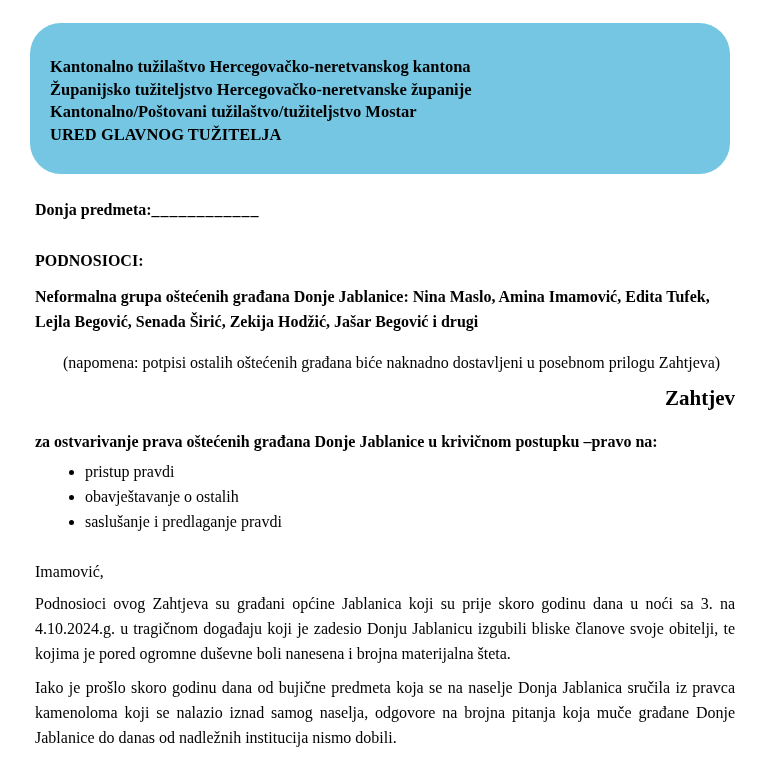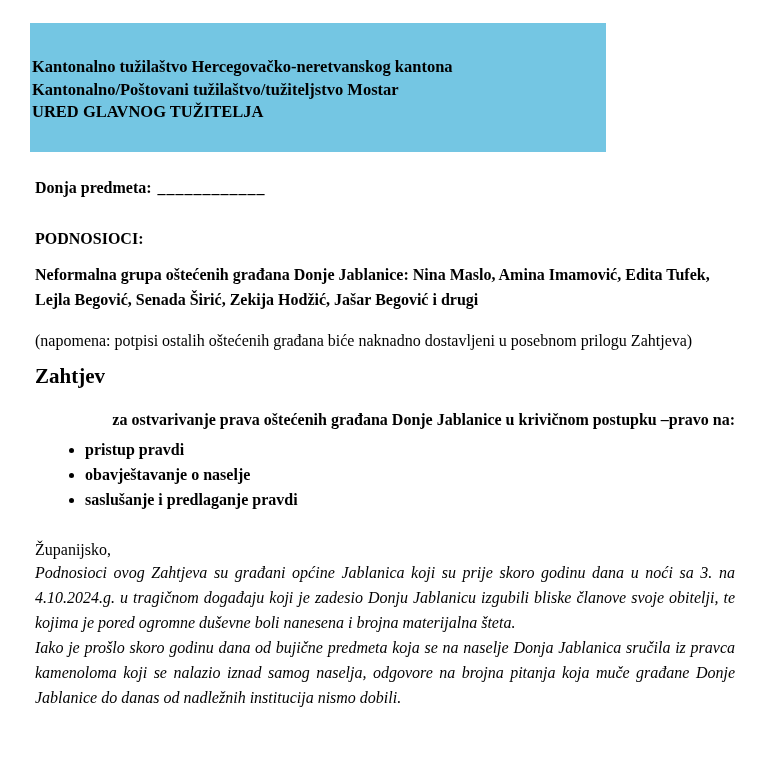--- a/index.html
+++ b/index.html
@@ -15,116 +15,118 @@
     padding: 23px 33px 0 35px;
     background: #ffffff;
     color: #000000;
     font-family: "Liberation Serif", "DejaVu Serif", serif;
     font-size: 16px;
     overflow: hidden;
   }
   .header-box {
     box-sizing: border-box;
     margin-left: -5px;
-    width: 576px;
+    width: 700px;
     background: #74C6E3;
-    padding: 33px 10px 28px 2px;
+    padding: 33px 10px 28px 20px;
+    border-radius: 31px;
   }
   .header-box .hline {
     font-weight: bold;
     font-size: 16.5px;
     line-height: 22.5px;
     white-space: nowrap;
   }
   p { margin: 0; }
   .case-line {
     margin-top: 25px;
     font-weight: bold;
     line-height: 21px;
   }
-  .case-blank { margin-left: 6px; letter-spacing: 1px; }
+  .case-blank { letter-spacing: 1px; }
   .applicants-heading {
     margin-top: 30px;
     font-weight: bold;
     line-height: 21px;
   }
   .applicants-names {
     margin-top: 13px;
     font-weight: bold;
     line-height: 25px;
     max-width: 700px;
   }
   .applicants-note {
     margin-top: 16px;
     line-height: 25px;
     max-width: 700px;
+    margin-left: 28px;
   }
   .doc-title {
     margin: 10px 0 0 0;
     font-size: 21px;
     font-weight: bold;
-    text-align: left;
+    text-align: right;
     line-height: 26px;
   }
   .subject-intro {
     margin-top: 20px;
     font-weight: bold;
     line-height: 21px;
-    text-align: right;
   }
   .rights-list {
     margin: 7px 0 0 0;
     padding-left: 50px;
-    font-weight: bold;
+    font-weight: normal;
   }
   .rights-list li {
     line-height: 25px;
     list-style-type: disc;
   }
   .salutation {
     margin-top: 27px;
     line-height: 21px;
   }
   .body-par {
+    margin-top: 9px;
     line-height: 25px;
     text-align: justify;
     max-width: 700px;
-    font-style: italic;
   }
 </style>
 </head>
 <body>
 
 <div class="page" style="background: rgb(255, 255, 255); color: rgb(0, 0, 0);">
 
   <div class="header-box" style="background: rgb(116, 198, 227);">
     <div class="hline">Kantonalno tužilaštvo Hercegovačko-neretvanskog kantona</div>
+    <div class="hline">Županijsko tužiteljstvo Hercegovačko-neretvanske županije</div>
     <div class="hline">Kantonalno/Poštovani tužilaštvo/tužiteljstvo Mostar</div>
     <div class="hline">URED GLAVNOG TUŽITELJA</div>
   </div>
 
   <p class="case-line">
     <span>Donja predmeta:</span><span class="case-blank">____________</span>
   </p>
 
   <p class="applicants-heading">PODNOSIOCI:</p>
 
   <p class="applicants-names">Neformalna grupa oštećenih građana Donje Jablanice: Nina Maslo, Amina Imamović, Edita Tufek, Lejla Begović, Senada Širić, Zekija Hodžić, Jašar Begović i drugi</p>
 
   <p class="applicants-note">(napomena: potpisi ostalih oštećenih građana biće naknadno dostavljeni u posebnom prilogu Zahtjeva)</p>
 
   <h1 class="doc-title">Zahtjev</h1>
 
   <p class="subject-intro">za ostvarivanje prava oštećenih građana Donje Jablanice u krivičnom postupku –pravo na:</p>
 
   <ul class="rights-list">
     <li>pristup pravdi</li>
-    <li>obavještavanje o naselje</li>
+    <li>obavještavanje o ostalih</li>
     <li>saslušanje i predlaganje pravdi</li>
   </ul>
 
-  <p class="salutation">Županijsko,</p>
+  <p class="salutation">Imamović,</p>
 
   <p class="body-par">Podnosioci ovog Zahtjeva su građani općine Jablanica koji su prije skoro godinu dana u noći sa 3. na 4.10.2024.g. u tragičnom događaju koji je zadesio Donju Jablanicu izgubili bliske članove svoje obitelji, te kojima je pored ogromne duševne boli nanesena i brojna materijalna šteta.</p>
 
   <p class="body-par">Iako je prošlo skoro godinu dana od bujične predmeta koja se na naselje Donja Jablanica sručila iz pravca kamenoloma koji se nalazio iznad samog naselja, odgovore na brojna pitanja koja muče građane Donje Jablanice do danas od nadležnih institucija nismo dobili.</p>
 
 </div>
 
 </body></html>

